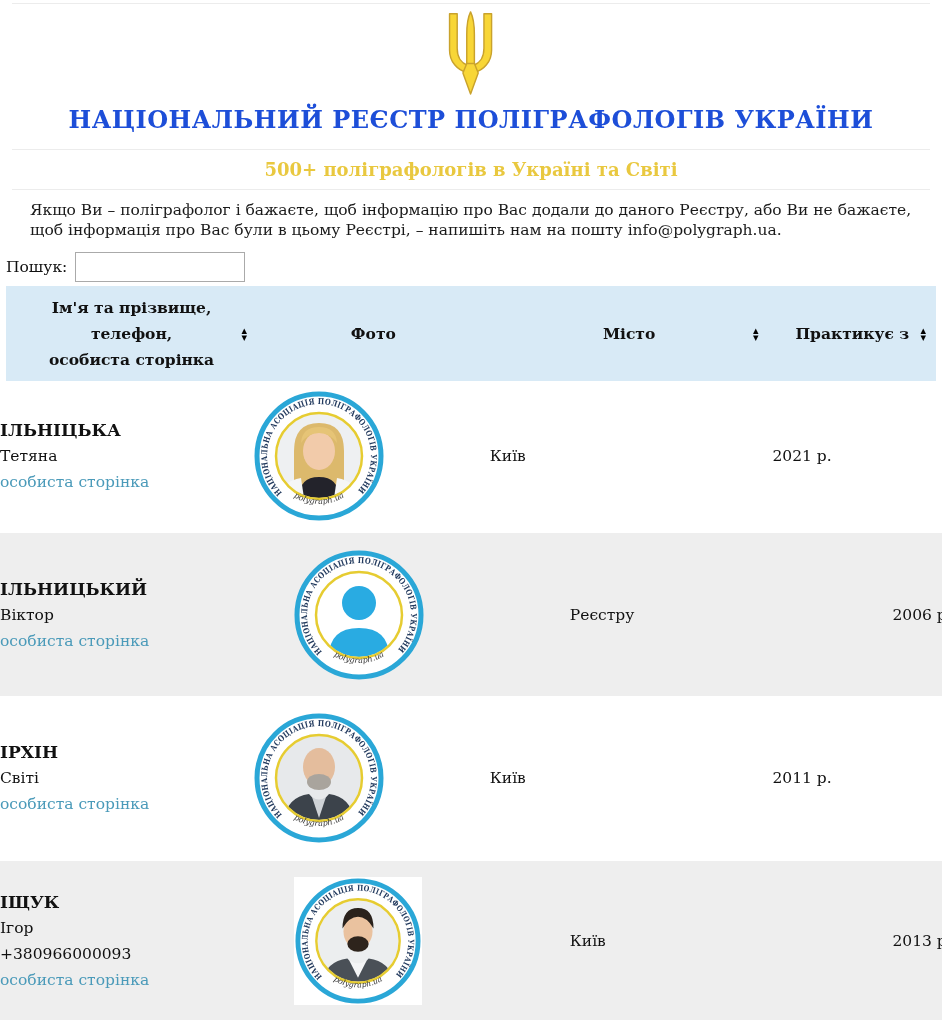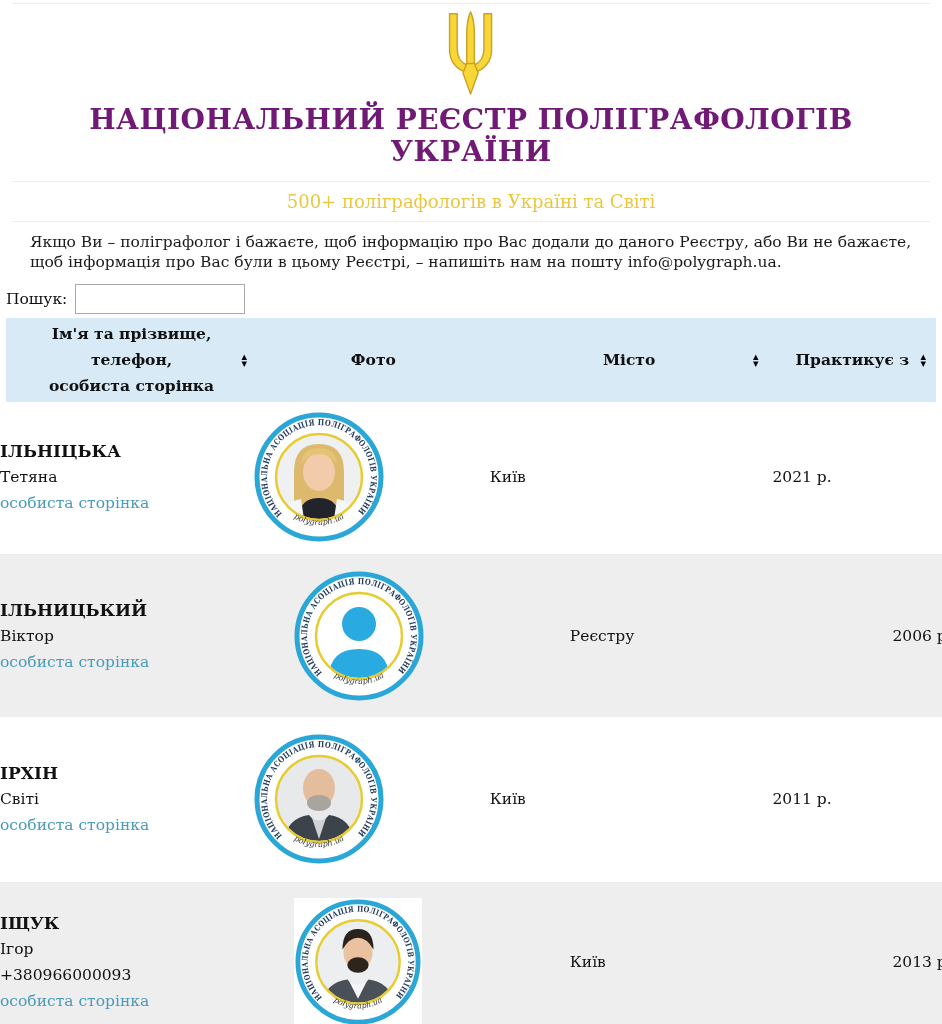--- a/index.html
+++ b/index.html
@@ -1,33 +1,33 @@
 <!DOCTYPE html>
 <html lang="uk"><head>
 <meta charset="utf-8">
 <style>
   html,body{margin:0;padding:0;background:#fff;}
   .page{width:942px;height:1024px;overflow:hidden;background:#fff;
         font-family:"DejaVu Serif","Liberation Serif",serif;color:#111;}
   .rule{height:0;border:0;border-top:1px solid #ececec;margin:0 12px;}
   .rule.top{margin-top:3px;}
   .trident{display:block;margin:6px auto 0;height:86px;}
-  .title{margin:8px 20px 0;text-align:center;font-size:28px;line-height:32px;
-         font-weight:bold;color:#701a75;letter-spacing:.5px;}
+  .title{margin:8px 20px 0;text-align:center;font-size:24px;line-height:32px;
+         font-weight:bold;color:#1d4ed8;letter-spacing:.5px;}
   .rule.under-title{margin-top:13px;}
-  .subtitle{margin:9px 8px;text-align:center;font-size:18px;color:#e9c83f;font-weight:normal;}
+  .subtitle{margin:9px 8px;text-align:center;font-size:18px;color:#e9c83f;font-weight:bold;}
   .rule.under-subtitle{margin-top:9px;}
   .intro{margin:10px 30px 0;font-size:15.5px;line-height:20px;color:#1a1a1a;}
   .search-bar{margin:12px 0 4px 6px;display:flex;align-items:center;gap:8px;}
   .search-bar label{font-size:15.5px;}
   .search-bar input{width:156px;height:26px;border:1px solid #aaa;background:#fff;
                     font-family:inherit;font-size:14px;padding:1px 6px;}
   
   .tbl{margin-top:2px;}
-  .thead{background:#d8eaf6;height:84px;margin:0 6px;display:grid;
+  .thead{background:#d8eaf6;height:95px;margin:0 6px;display:grid;
          grid-template-columns:27% 25% 30% 18%;}
   .th{position:relative;display:flex;flex-direction:column;align-items:center;
       justify-content:center;text-align:center;font-weight:bold;font-size:15.5px;
       line-height:26px;color:#111;}
   .sort{position:absolute;right:10px;top:50%;transform:translateY(-50%);
         display:flex;flex-direction:column;align-items:center;color:#000;
         font-size:11px;cursor:pointer;}
   .sort span{height:7px;line-height:7px;display:block;}
   .row{display:grid;grid-template-columns:27% 25% 30% 18%;}
   .row.alt{background:#eeeeee;border-top:2px solid #fff;gap:40px;}

